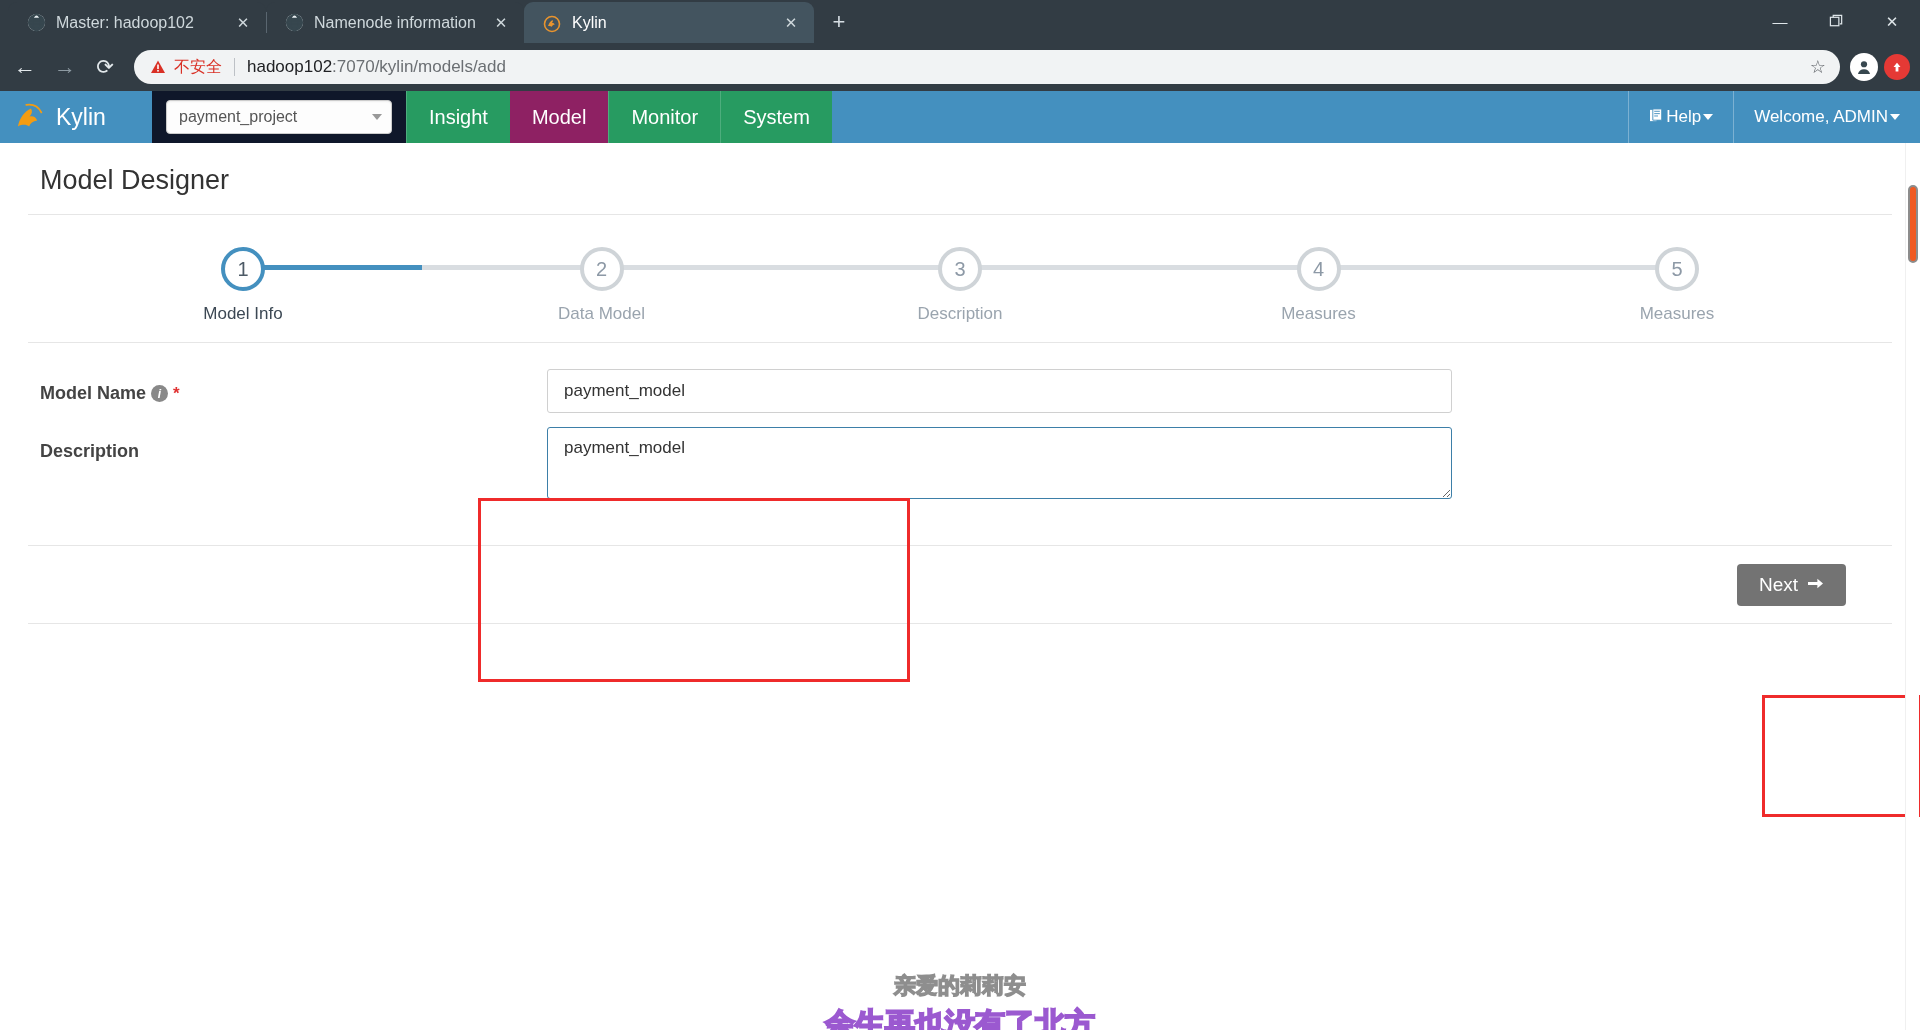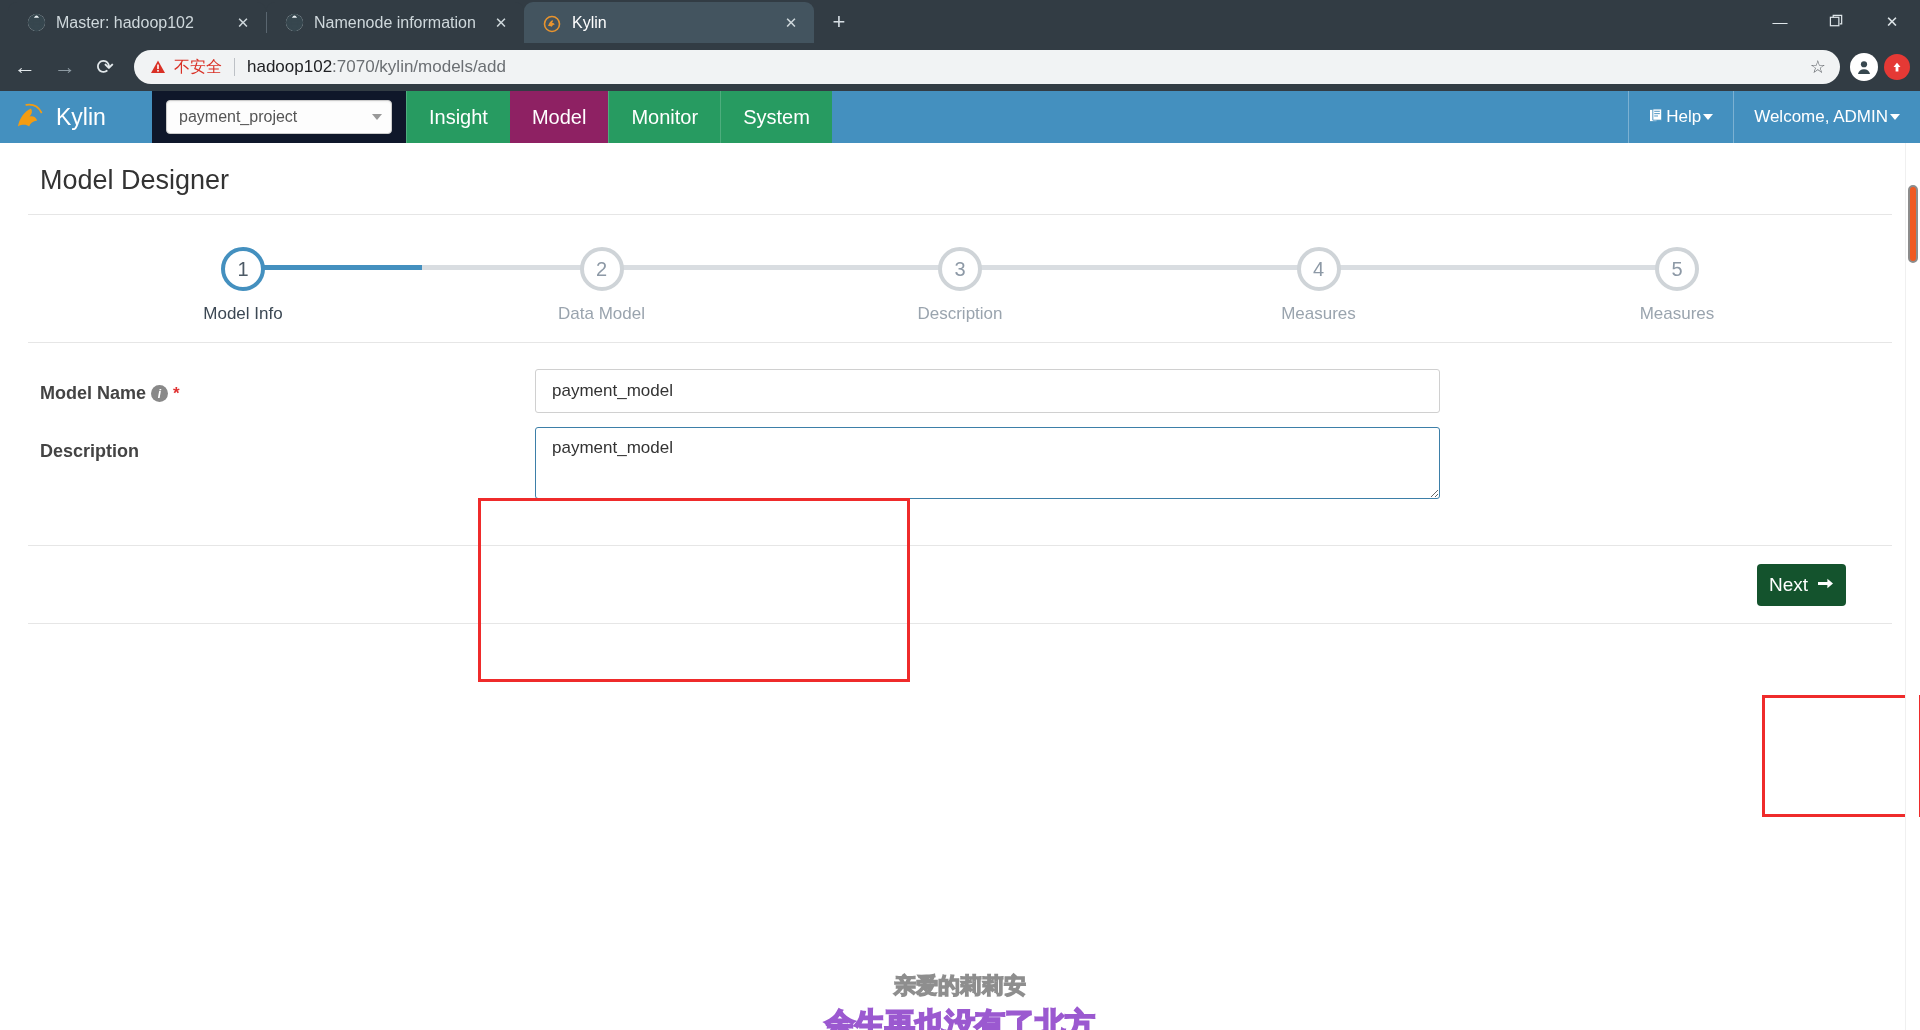--- a/index.html
+++ b/index.html
@@ -177,21 +177,21 @@
   .wstep.done .wcircle { border-color: #4490bf; color: #4d5a66; }
   .wlabel { margin-top: 13px; font-size: 17px; color: #9aa4ae; white-space: nowrap;}
   .wstep.done .wlabel { color: #3c4854; }
   .wline {
     position: absolute; top: 50px; height: 5px; background: #d9dde1; z-index: 1;
   }
   .wline .fill { height: 100%; background: #4490bf; }
 
   
   .formsec { border-top: 1px solid #e6e6e6; padding: 26px 0 28px 0; }
-  .frow { display: flex; align-items: flex-start; margin-bottom: 14px; }
+  .frow { display: flex; align-items: flex-start; margin-bottom: 14px; gap: 12px; }
   .flabel {
     width: 480px; padding-left: 12px; padding-top: 14px;
     font-size: 18px; color: #444; font-weight: bold;
     display: flex; align-items: center; gap: 5px;
   }
   .info-badge {
     width: 17px; height: 17px; border-radius: 50%;
     background: #888; color: #fff; font-size: 12px; font-style: italic;
     display: inline-flex; align-items: center; justify-content: center;
     font-weight: bold;
@@ -213,22 +213,22 @@
     resize: vertical; background: #fff; line-height: 1.2;
   }
 
   
   .actionsec {
     border-top: 1px solid #e6e6e6;
     height: 78px; display: flex; align-items: center; justify-content: flex-end;
     padding-right: 46px;
   }
   .next-btn {
-    background: #14532d; color: #fff; border: none; border-radius: 4px;
-    height: 42px; padding: 0 12px; font-size: 19px;
+    background: #737373; color: #fff; border: none; border-radius: 4px;
+    height: 42px; padding: 0 22px; font-size: 19px;
     font-family: "Liberation Sans", sans-serif;
     display: inline-flex; align-items: center; gap: 9px;
   }
   .panel-bottom-border { border-bottom: 1px solid #e6e6e6; margin: 0 28px; }
 
   
   .annot { position: absolute; border: 3px solid #ef2b2b; pointer-events: none; }
   .wm {
     position: absolute; pointer-events: none;
     font-family: "DejaVu Sans", sans-serif; font-weight: bold;

